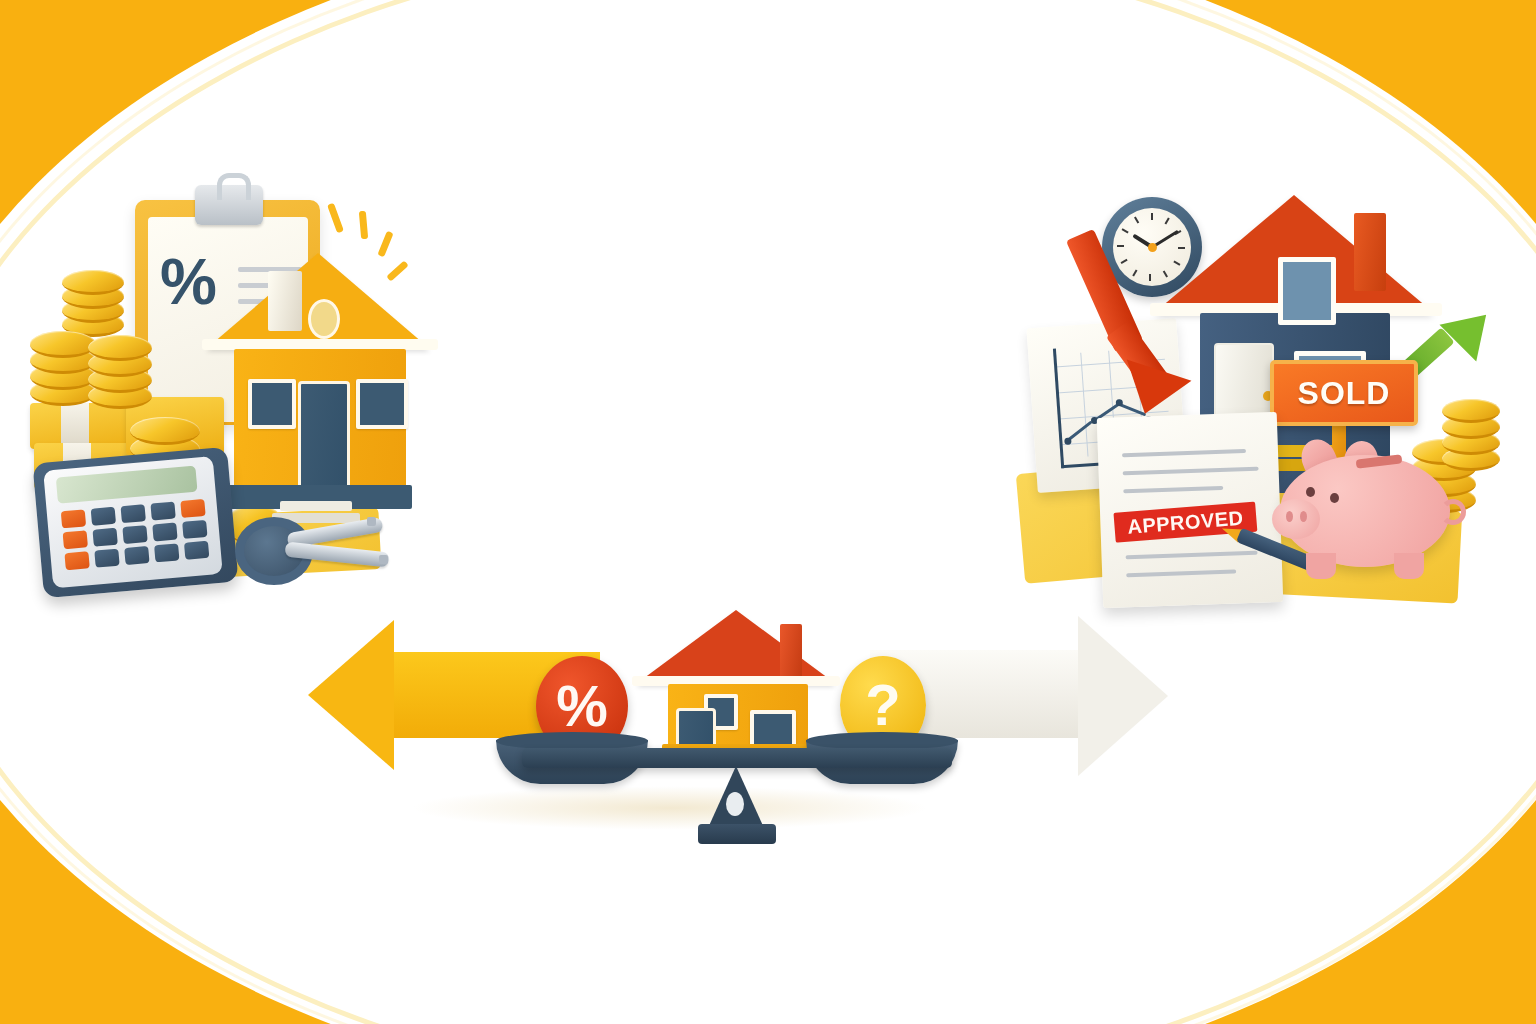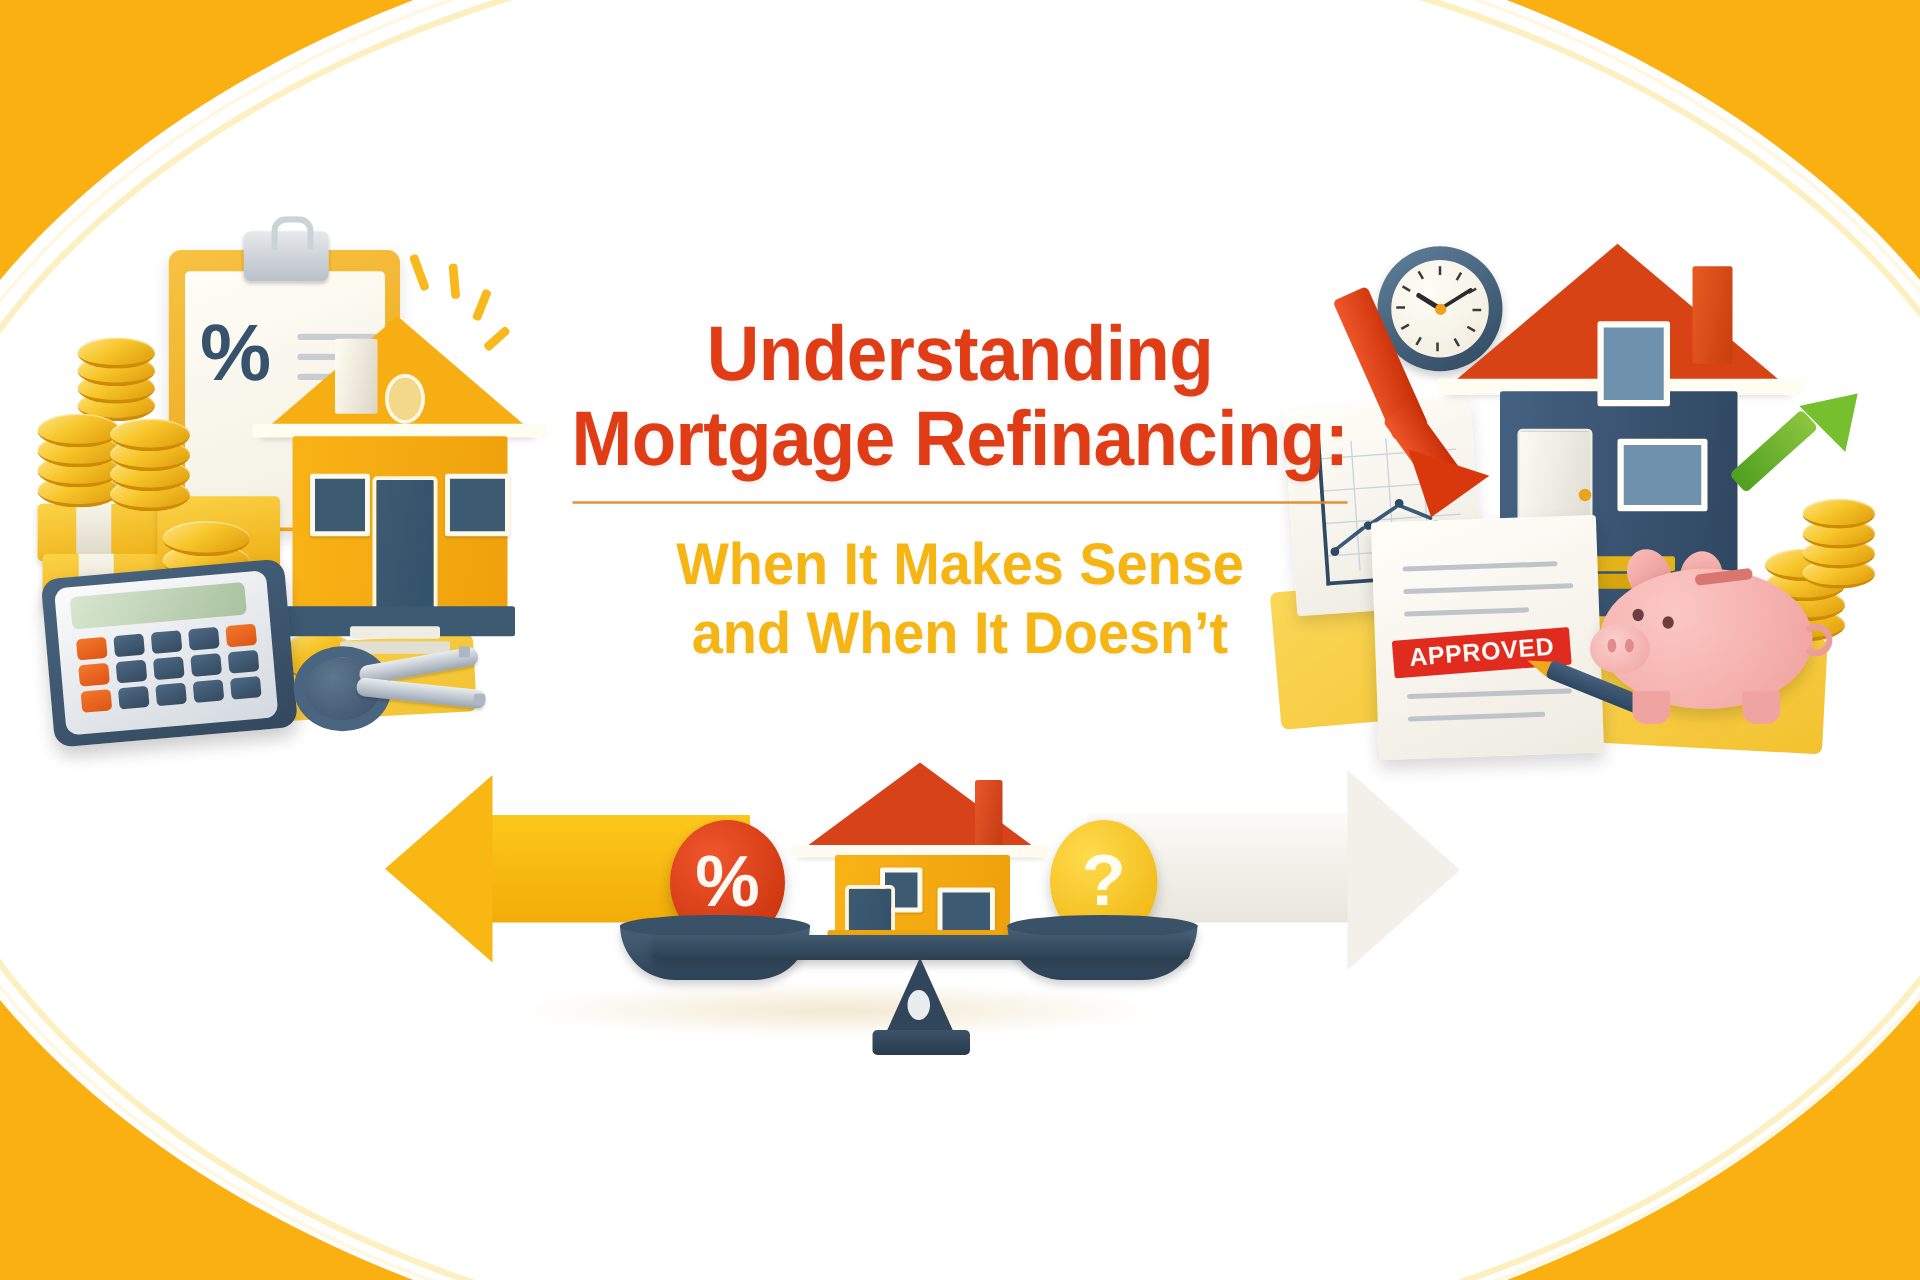--- a/index.html
+++ b/index.html
@@ -472,20 +472,26 @@
       <div style="position:absolute;left:95px;top:196px;width:10px;height:10px;border-radius:50%;background:#E8A51C;"></div>
       <div style="position:absolute;left:100px;top:250px;width:72px;height:12px;background:#E3B418;border-radius:2px;"></div>
       <div style="position:absolute;left:94px;top:264px;width:84px;height:12px;background:#D7A60F;border-radius:2px;"></div>
     </div>
 
     <div id="uparrow">
       <div class="shaft"></div>
       <div class="head"></div>
     </div>
 
+    <div id="sold">
+      <div class="post"></div>
+      <div class="board">
+        <div class="txt">SOLD</div>
+      </div>
+    </div>
 
     <div class="stack" style="left:392px;top:252px;width:64px;height:82px;">
       <div class="disc" style="top:60px;width:64px;height:23px;"></div>
       <div class="disc" style="top:44px;width:64px;height:23px;"></div>
       <div class="disc" style="top:28px;width:64px;height:23px;"></div>
       <div class="disc" style="top:12px;width:64px;height:23px;"></div>
     </div>
     <div class="stack" style="left:422px;top:218px;width:58px;height:76px;">
       <div class="disc" style="top:54px;width:58px;height:21px;"></div>
       <div class="disc" style="top:38px;width:58px;height:21px;"></div>
@@ -560,21 +566,14 @@
     <div class="pan" style="left:196px;top:142px;"></div>
     <div class="pan" style="left:506px;top:142px;"></div>
     <div id="beam"></div>
     <div id="pedestal">
       <div class="col"></div>
       <div class="hole"></div>
       <div class="foot"></div>
     </div>
   </div>
 
-  <div class="text-block">
-    <div class="title-line l1">Understanding</div>
-    <div class="title-line l2">Mortgage Refinancing:</div>
-    <div class="title-rule"></div>
-    <div class="sub-line s1">When It Makes Sense</div>
-    <div class="sub-line s2">and When It Doesn’t</div>
-  </div>
 
 </div>
 
 </body></html>

